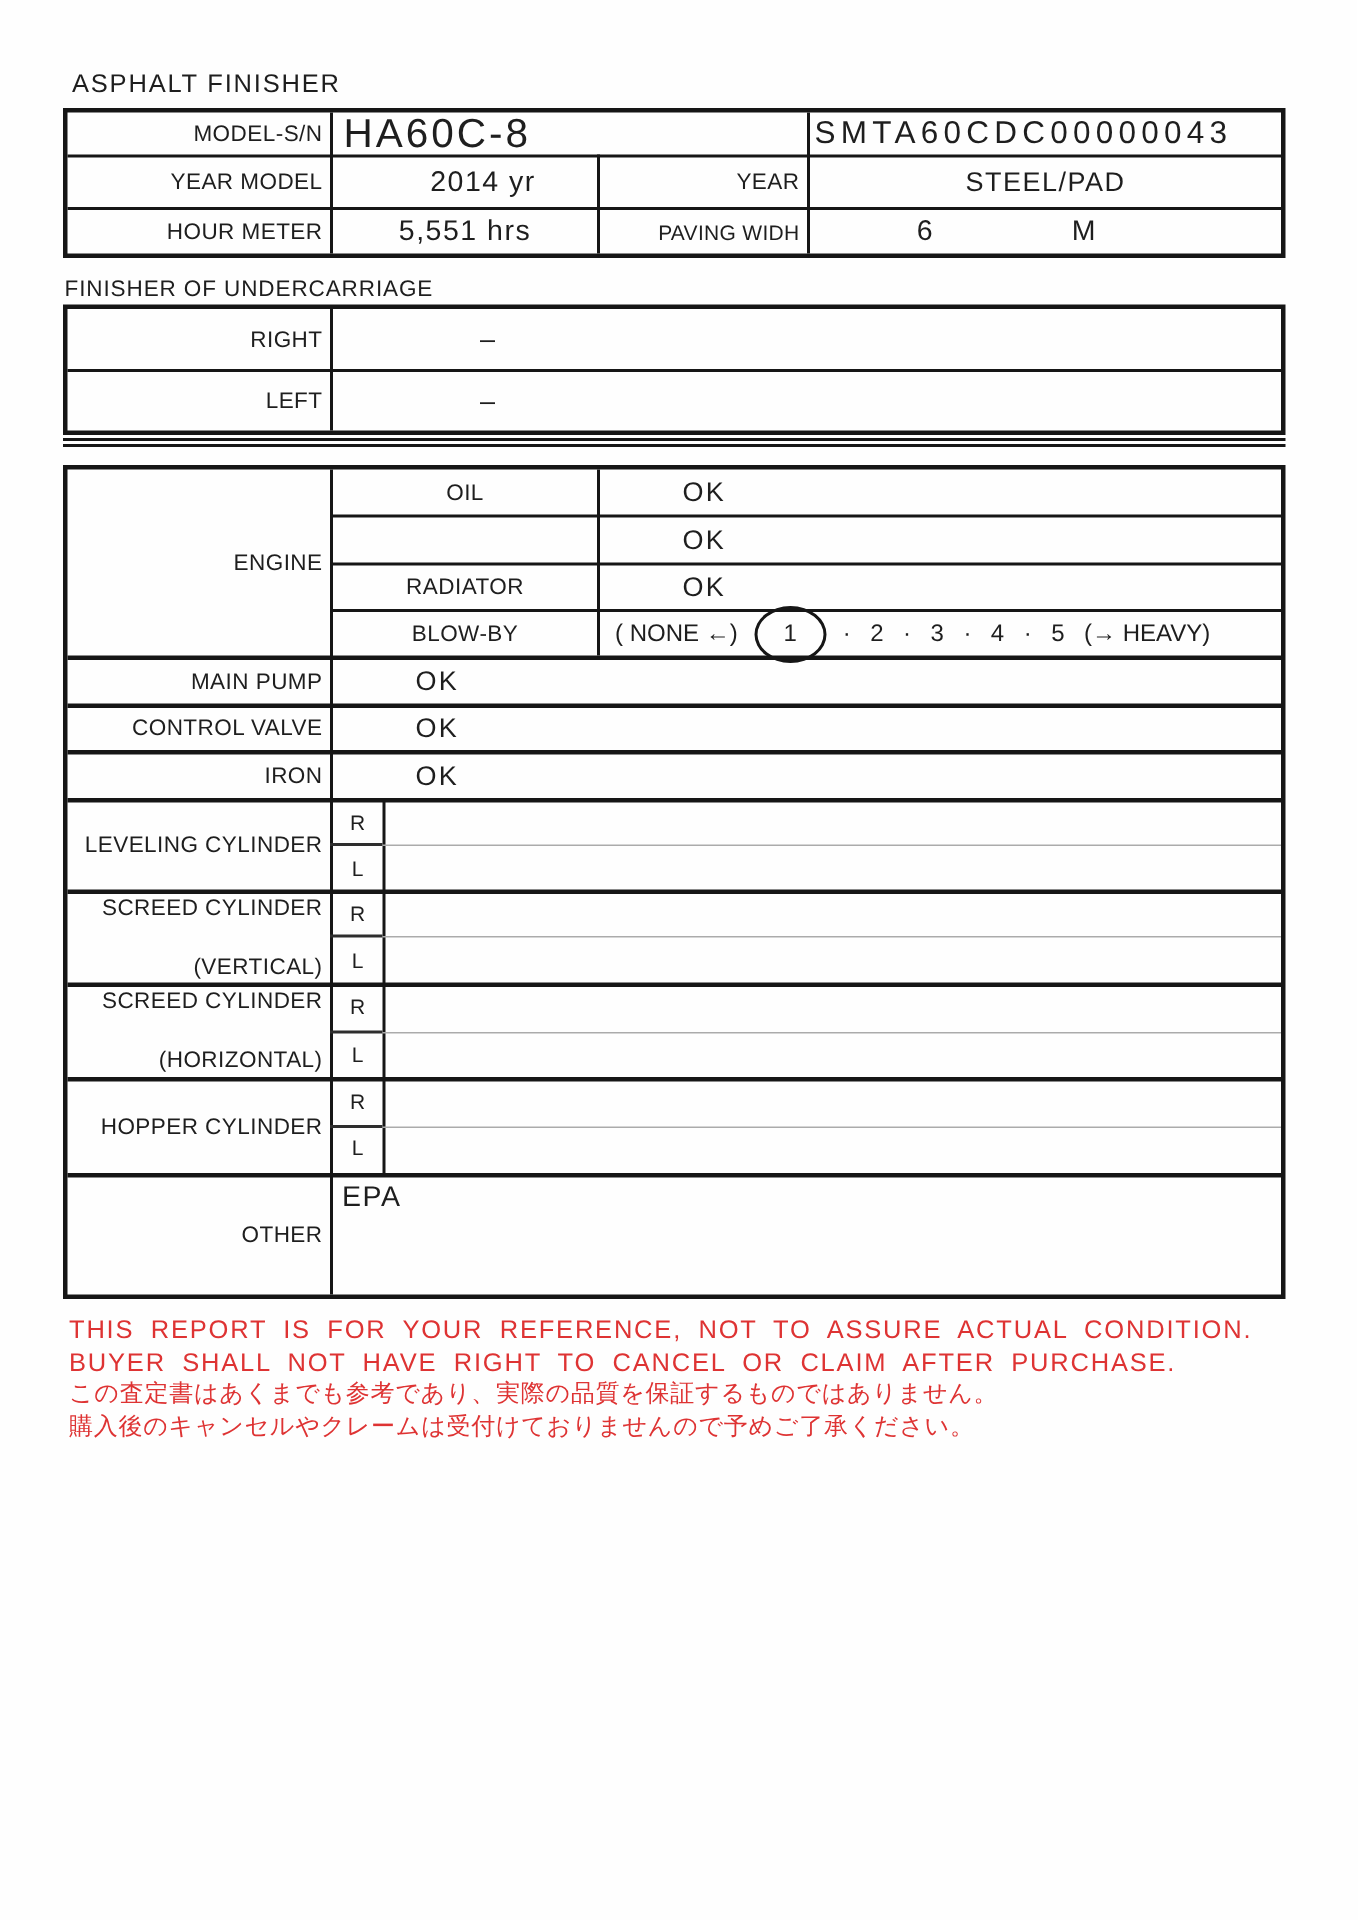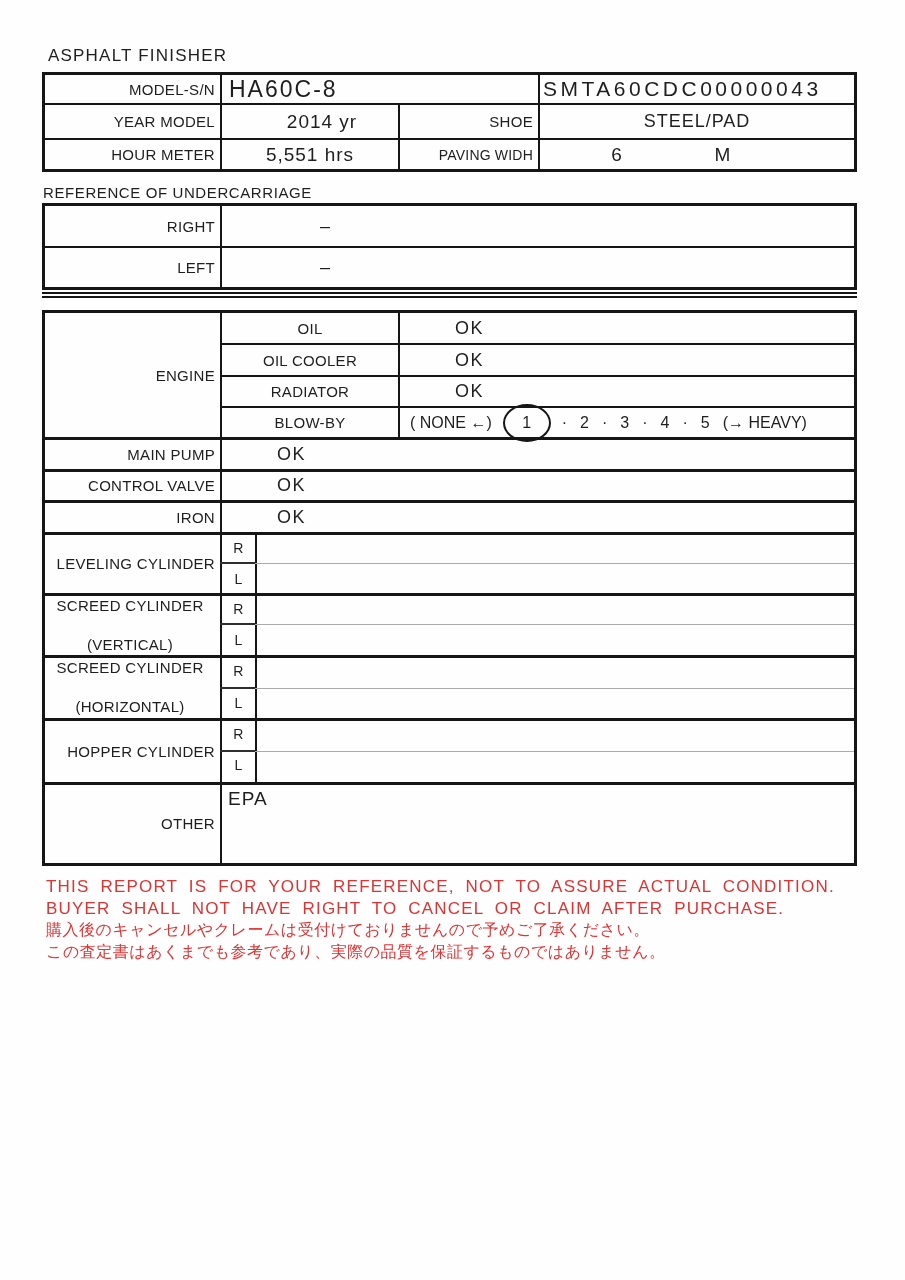--- a/index.html
+++ b/index.html
@@ -11,27 +11,27 @@
   .hl{position:absolute;height:2px;background:#161616;}
   .hl3{position:absolute;height:3px;background:#161616;}
   .vl{position:absolute;width:2px;background:#161616;}
   .dk{position:absolute;height:2px;background:#2e2e2e;}
   .lt{position:absolute;height:1px;background:#ababab;}
   .cell{position:absolute;display:flex;align-items:center;box-sizing:border-box;white-space:nowrap;}
   .right{justify-content:flex-end;padding-right:5px;}
   .center{justify-content:center;}
   .lbl{font-size:15px;letter-spacing:0.3px;}
   .lbl-sm{font-size:14px;letter-spacing:0.2px;}
-  .big{font-size:23px;letter-spacing:2px;}
+  .big{font-size:27px;letter-spacing:2px;}
   .big-ls{font-size:21px;letter-spacing:3.5px;}
   .val{font-size:18px;letter-spacing:1px;}
   .val19{font-size:19px;letter-spacing:1px;}
   .ok{font-size:18px;letter-spacing:1.5px;padding-left:55px;}
   .dash{font-size:18px;font-weight:500;padding-left:98px;}
-  .two-line{flex-direction:column;align-items:center;justify-content:center;line-height:20px;padding-right:5px;gap:19px;}
+  .two-line{flex-direction:column;align-items:flex-end;justify-content:center;line-height:20px;padding-right:5px;gap:19px;}
   .blowby{font-size:16px;padding-left:10px;display:flex;align-items:center;gap:13px;overflow:visible;}
   .circle{width:44px;height:34px;border:2px solid #161616;border-radius:50%;
           display:flex;align-items:center;justify-content:center;flex:0 0 auto;
           position:relative;z-index:3;background:transparent;margin:0 -2px;}
   .dbar{position:absolute;left:42px;top:292px;width:815px;height:6px;box-sizing:border-box;
         border-top:2px solid #161616;border-bottom:2px solid #161616;}
   .epa{padding:4px 6px;font-size:19px;letter-spacing:1px;align-items:flex-start;}
   .disclaimer{position:absolute;left:46px;top:876px;line-height:21.5px;}
   .disc-en{font-size:17px;letter-spacing:1.2px;word-spacing:5px;}
   .disc-jp{font-size:16px;letter-spacing:0.5px;}
@@ -49,31 +49,31 @@
     <div class="vl" style="left:175px;top:0;height:94px;"></div>
     <div class="vl" style="left:353px;top:28px;height:66px;"></div>
     <div class="vl" style="left:493px;top:0;height:94px;"></div>
 
     <div class="cell right lbl" style="left:0;top:0;width:175px;height:28px;">MODEL-S/N</div>
     <div class="cell big" style="left:180px;top:0;width:310px;height:28px;padding-left:4px;">HA60C-8</div>
     <div class="cell big-ls" style="left:498px;top:0;width:308px;height:28px;">SMTA60CDC00000043</div>
 
     <div class="cell right lbl" style="left:0;top:30px;width:175px;height:33px;">YEAR MODEL</div>
     <div class="cell center val19" style="left:177px;top:30px;width:176px;height:33px;padding-left:24px;">2014 yr</div>
-    <div class="cell right lbl" style="left:353px;top:30px;width:140px;height:33px;">SHOE</div>
+    <div class="cell right lbl" style="left:353px;top:30px;width:140px;height:33px;">YEAR</div>
     <div class="cell center val" style="left:495px;top:30px;width:314px;height:33px;">STEEL/PAD</div>
 
     <div class="cell right lbl" style="left:0;top:65px;width:175px;height:29px;">HOUR METER</div>
     <div class="cell center val19" style="left:177px;top:65px;width:176px;height:29px;">5,551 hrs</div>
     <div class="cell right lbl-sm" style="left:353px;top:65px;width:140px;height:29px;">PAVING WIDH</div>
     <div class="cell center val19" style="left:557px;top:65px;width:30px;height:29px;">6</div>
     <div class="cell center val19" style="left:663px;top:65px;width:30px;height:29px;">M</div>
   </div>
 
-  <div class="sec-title">REFERENCE OF UNDERCARRIAGE</div>
+  <div class="sec-title">FINISHER OF UNDERCARRIAGE</div>
 
   <div class="box" style="left:42px;top:203px;width:815px;height:87px;">
     <div class="hl" style="left:0;top:40px;width:809px;"></div>
     <div class="vl" style="left:175px;top:0;height:81px;"></div>
 
     <div class="cell right lbl" style="left:0;top:0;width:175px;height:40px;">RIGHT</div>
     <div class="cell dash" style="left:177px;top:0;width:300px;height:40px;">–</div>
     <div class="cell right lbl" style="left:0;top:42px;width:175px;height:39px;">LEFT</div>
     <div class="cell dash" style="left:177px;top:42px;width:300px;height:39px;">–</div>
   </div>
@@ -104,21 +104,20 @@
     <div class="dk" style="left:175px;top:310px;width:35px;"></div>
     <div class="lt" style="left:210px;top:311px;width:599px;"></div>
     <div class="dk" style="left:175px;top:374px;width:35px;"></div>
     <div class="lt" style="left:210px;top:375px;width:599px;"></div>
     <div class="dk" style="left:175px;top:437px;width:35px;"></div>
     <div class="lt" style="left:210px;top:438px;width:599px;"></div>
 
     <div class="cell right lbl" style="left:0;top:0;width:175px;height:124px;">ENGINE</div>
     <div class="cell center lbl" style="left:177px;top:0;width:176px;height:30px;">OIL</div>
     <div class="cell ok" style="left:355px;top:0;width:250px;height:30px;">OK</div>
-    <div class="cell center lbl" style="left:177px;top:32px;width:176px;height:30px;">OIL COOLER</div>
     <div class="cell ok" style="left:355px;top:32px;width:250px;height:30px;">OK</div>
     <div class="cell center lbl" style="left:177px;top:64px;width:176px;height:29px;text-align:right;">RADIATOR</div>
     <div class="cell ok" style="left:355px;top:64px;width:250px;height:29px;">OK</div>
 
     <div class="cell center lbl" style="left:177px;top:95px;width:176px;height:29px;">BLOW-BY</div>
     <div class="cell blowby" style="left:355px;top:95px;width:454px;height:29px;">
       <span>( NONE ←)</span>
       <span class="circle">
           <span>1</span>
         </span>
@@ -162,17 +161,17 @@
     <div class="cell center lbl-sm" style="left:177px;top:407px;width:33px;height:28px;">R</div>
     <div class="cell center lbl-sm" style="left:177px;top:438px;width:33px;height:28px;">L</div>
 
     <div class="cell right lbl" style="left:0;top:471px;width:175px;height:79px;">OTHER</div>
     <div class="cell epa" style="left:177px;top:471px;width:632px;height:79px;">EPA</div>
   </div>
 
   <div class="disclaimer" style="color: rgb(222, 51, 51);">
     <div class="disc-en">THIS REPORT IS FOR YOUR REFERENCE, NOT TO ASSURE ACTUAL CONDITION.</div>
     <div class="disc-en">BUYER SHALL NOT HAVE RIGHT TO CANCEL OR CLAIM AFTER PURCHASE.</div>
+    <div class="disc-jp">この査定書はあくまでも参考であり、実際の品質を保証するものではありません。</div>
     <div class="disc-jp">購入後のキャンセルやクレームは受付けておりませんので予めご了承ください。</div>
-    <div class="disc-jp">この査定書はあくまでも参考であり、実際の品質を保証するものではありません。</div>
   </div>
 
 </div>
 
 </body></html>

